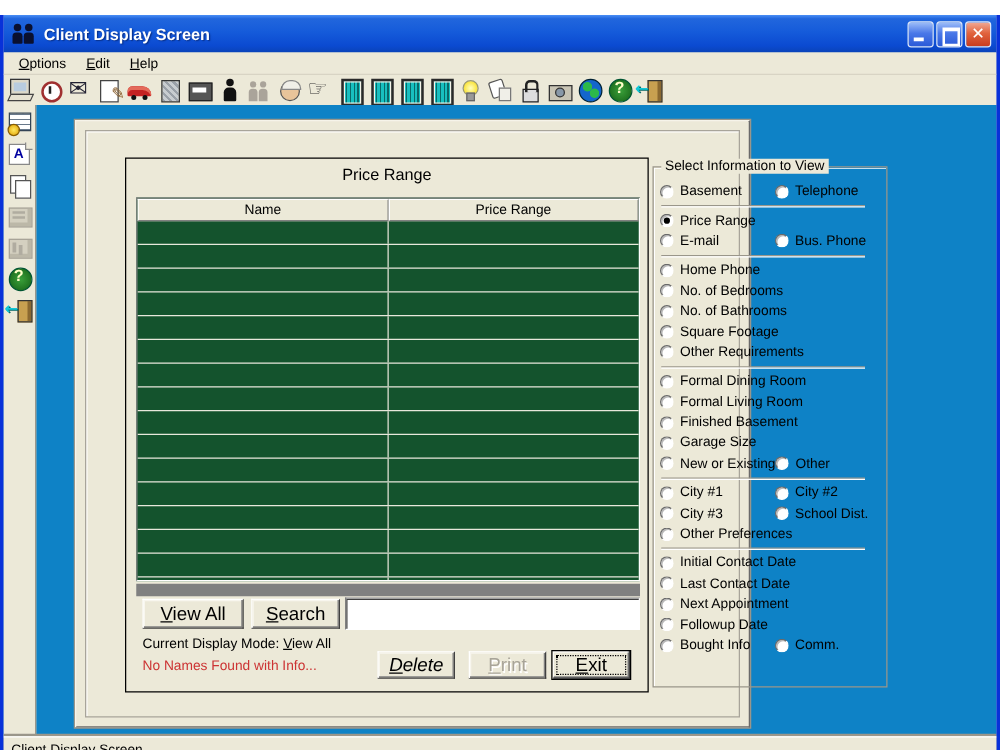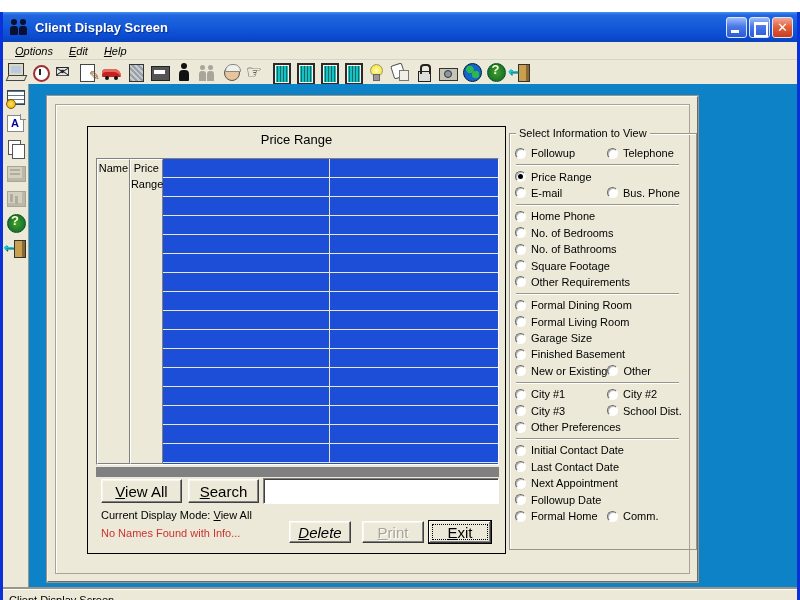--- a/index.html
+++ b/index.html
@@ -25,21 +25,21 @@
   .winbtn-min::after { content:""; position:absolute; left:4px; bottom:4px; width:8px; height:3px; background:#fff; }
   .winbtn-max::after { content:""; position:absolute; left:4px; top:4px; width:10px; height:10px;
     border:2px solid #fff; border-top-width:3px; }
   .winbtn-close { background:linear-gradient(180deg,#f0a894 0%,#e1633e 45%,#c83c1e 100%); }
   .winbtn-close::after { content:"✕"; position:absolute; left:0; top:0; width:100%; height:100%;
     color:#fff; font-size:13px; font-weight:bold; display:flex; align-items:center; justify-content:center; }
 
   
   .menubar { height:18px; flex:0 0 18px; display:flex; align-items:center; background:var(--chrome-bg,#ece9d8);
     border-bottom:1px solid #d8d4c4; padding-left:4px; }
-  .menu-item { padding:1px 8px;font-style:italic; }
+  .menu-item { padding:1px 8px; }
   .toolbar { height:24px; flex:0 0 24px; display:flex; align-items:center; background:var(--chrome-bg,#ece9d8); padding-left:1px; }
 
   
   .ti { width:24px; height:23px; position:relative; display:inline-block; flex:0 0 24px; }
   .ti::before,.ti::after { content:""; position:absolute; }
 
   .ti-computer::before { left:4px; top:2px; width:14px; height:11px; border:1px solid #333; background:#b8cce0; box-shadow:inset 0 0 0 2px #dcd8c8; }
   .ti-computer::after { left:3px; bottom:3px; width:17px; height:4px; background:#e6e2d2; border:1px solid #444; transform:skewX(-25deg); }
   .ti-clock::before { left:5px; top:4px; width:13px; height:13px; border-radius:50%; background:#fff; border:2px solid #a03030; }
   .ti-clock::after { left:11px; top:8px; width:2px; height:6px; background:#222; }
@@ -87,31 +87,31 @@
   .ti-disabled1::before, .ti-disabled2::before { left:3px; top:4px; width:17px; height:14px; background:#d4d0c0; border:1px solid #a8a498;
     box-shadow:inset -3px -3px 0 #bcb8a8; }
   .ti-disabled1::after { left:6px; top:7px; width:10px; height:2px; background:#b0aca0; box-shadow:0 4px 0 #b0aca0; }
   .ti-disabled2::after { left:6px; top:7px; width:3px; height:8px; background:#b0aca0; box-shadow:5px 2px 0 #b0aca0; }
 
   
   .content { flex:1; position:relative; background:var(--content-bg,#0e82c6); display:flex; }
   .side-strip { width:26px; flex:0 0 26px; background:var(--chrome-bg,#ece9d8); border-right:1px solid #9a968a;
     display:flex; flex-direction:column; align-items:center; padding-top:3px; gap:1px; }
 
-  .main-panel { position:absolute; left:44px; top:12px; width:651px; height:486px;
+  .main-panel { position:absolute; left:57px; top:12px; width:540px; height:486px;
     background:var(--chrome-bg,#ece9d8); border:1px solid; border-color:#f6f4ea #6a6a6a #6a6a6a #f6f4ea; box-shadow:0 0 0 1px #9a968a; }
   .inner-frame { position:absolute; left:7px; top:7px; right:7px; bottom:7px;
     border:1px solid #a8a49a; box-shadow:inset 1px 1px 0 #fff; }
 
   
   .list-panel { position:absolute; left:39px; top:29px; width:419px; height:428px; border:1px solid #000;
     background:var(--chrome-bg,#ece9d8); }
   .list-title { position:absolute; top:5px; left:0; width:100%; text-align:center; font-size:13px; }
   .grid { position:absolute; left:8px; top:31px; width:403px; height:307px; border:1px solid; border-color:#808080 #fff #fff #808080;
-    background:#1d4ed8; overflow:hidden; display:flex; flex-direction:row; }
+    background:#14532d; overflow:hidden; display:flex; flex-direction:column; }
   .grid-head { display:flex; flex:0 0 18px; background:var(--chrome-bg,#ece9d8); }
   .gh-cell { width:50%; text-align:center; line-height:16px; border:1px solid; border-color:#fff #808080 #808080 #fff; }
   .grid-body { flex:1; position:relative; }
   .trow { display:flex; height:19px; border-bottom:1px solid #e8e8dc; }
   .trow .cell { width:50%; }
   .trow .cell:first-child { border-right:1px solid #e4e4d8; }
   .hscroll { position:absolute; left:8px; top:340px; width:403px; height:10px; background:#808080; }
 
   .btn { position:absolute; background:var(--chrome-bg,#ece9d8); border:1px solid; border-color:#fff #404040 #404040 #fff;
     box-shadow:inset -1px -1px 0 #808080, inset 1px 1px 0 #f8f6ee; font-size:15px; text-align:center; font-family:inherit; }
@@ -304,21 +304,21 @@
         </button>
       </div>
 
       <div class="group-box">
         <span class="legend">Select Information to View</span>
         <div>
             <div class="rsection">
               <div class="rrow">
                 <label class="radio-item">
                   <span class="radio"></span>
-                  <span class="rlabel">Followup</span>
+                  <span class="rlabel">Basement</span>
                 </label>
                 <label class="radio-item">
                   <span class="radio"></span>
                   <span class="rlabel">Telephone</span>
                 </label>
               </div>
             </div>
             <div class="sep"></div>
             <div class="rsection">
               <div class="rrow">
@@ -381,32 +381,32 @@
               </div>
               <div class="rrow">
                 <label class="radio-item">
                   <span class="radio"></span>
                   <span class="rlabel">Formal Living Room</span>
                 </label>
               </div>
               <div class="rrow">
                 <label class="radio-item">
                   <span class="radio"></span>
+                  <span class="rlabel">Finished Basement</span>
+                </label>
+              </div>
+              <div class="rrow">
+                <label class="radio-item">
+                  <span class="radio"></span>
                   <span class="rlabel">Garage Size</span>
                 </label>
               </div>
               <div class="rrow">
                 <label class="radio-item">
                   <span class="radio"></span>
-                  <span class="rlabel">Finished Basement</span>
-                </label>
-              </div>
-              <div class="rrow">
-                <label class="radio-item">
-                  <span class="radio"></span>
                   <span class="rlabel">New or Existing</span>
                 </label>
                 <label class="radio-item">
                   <span class="radio"></span>
                   <span class="rlabel">Other</span>
                 </label>
               </div>
             </div>
             <div class="sep"></div>
             <div class="rsection">
@@ -459,21 +459,21 @@
               </div>
               <div class="rrow">
                 <label class="radio-item">
                   <span class="radio"></span>
                   <span class="rlabel">Followup Date</span>
                 </label>
               </div>
               <div class="rrow">
                 <label class="radio-item">
                   <span class="radio"></span>
-                  <span class="rlabel">Formal Home</span>
+                  <span class="rlabel">Bought Info</span>
                 </label>
                 <label class="radio-item">
                   <span class="radio"></span>
                   <span class="rlabel">Comm.</span>
                 </label>
               </div>
             </div>
           </div>
       </div>
     </div>

